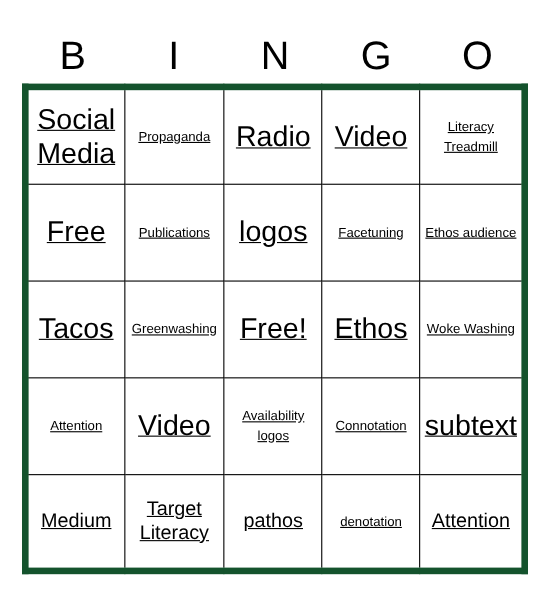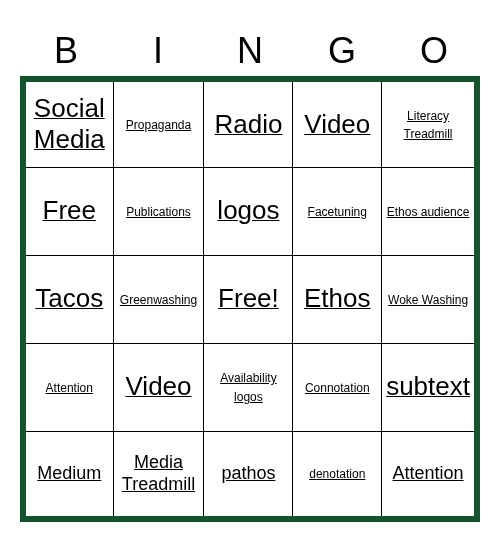--- a/index.html
+++ b/index.html
@@ -103,20 +103,20 @@
         </tr>
         <tr>
           <td><span class="cell-small">Attention</span></td>
           <td><span class="cell-large">Video</span></td>
           <td><span class="cell-small">Availability logos</span></td>
           <td><span class="cell-small">Connotation</span></td>
           <td><span class="cell-large">subtext</span></td>
         </tr>
         <tr>
           <td><span class="cell-medium">Medium</span></td>
-          <td><span class="cell-medium">Media Treadmill</span></td>
+          <td><span class="cell-medium">Target Literacy</span></td>
           <td><span class="cell-medium">pathos</span></td>
           <td><span class="cell-small">denotation</span></td>
           <td><span class="cell-medium">Attention</span></td>
         </tr>
       </tbody>
   </table>
 </div>
 
 </body></html>

